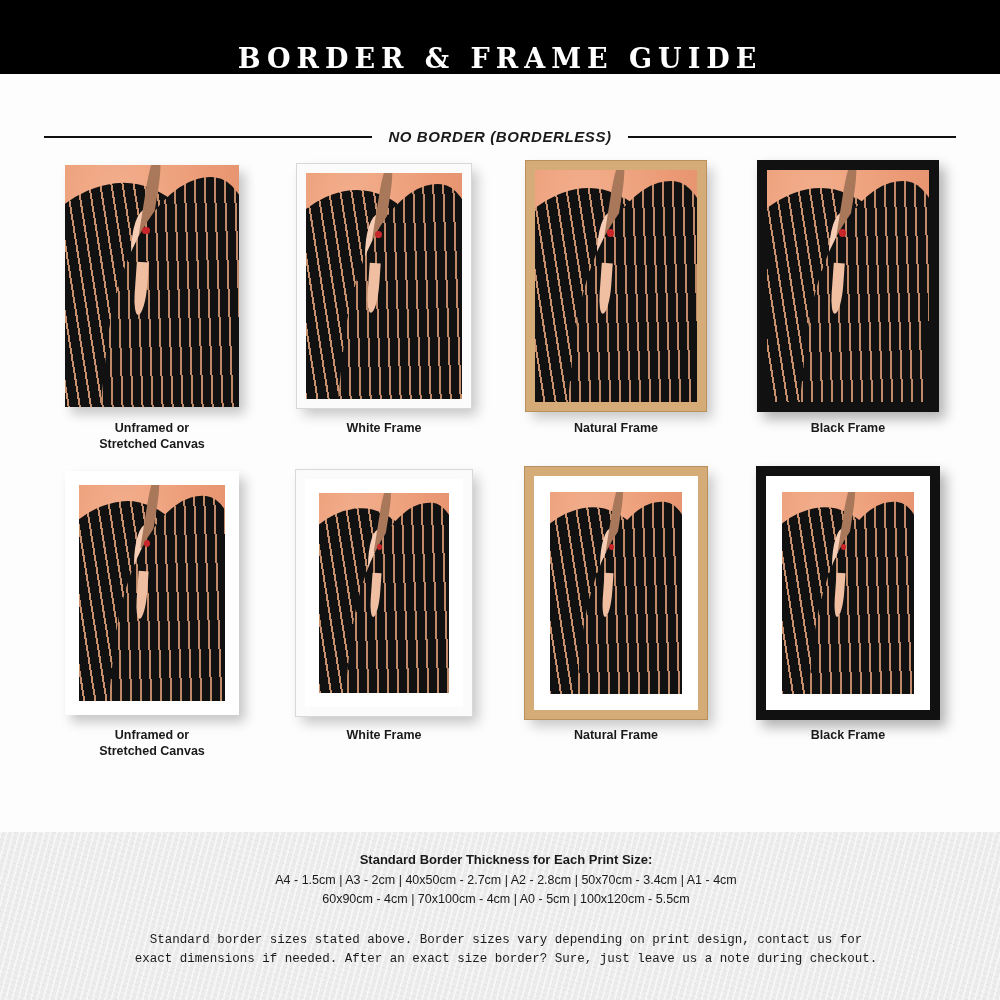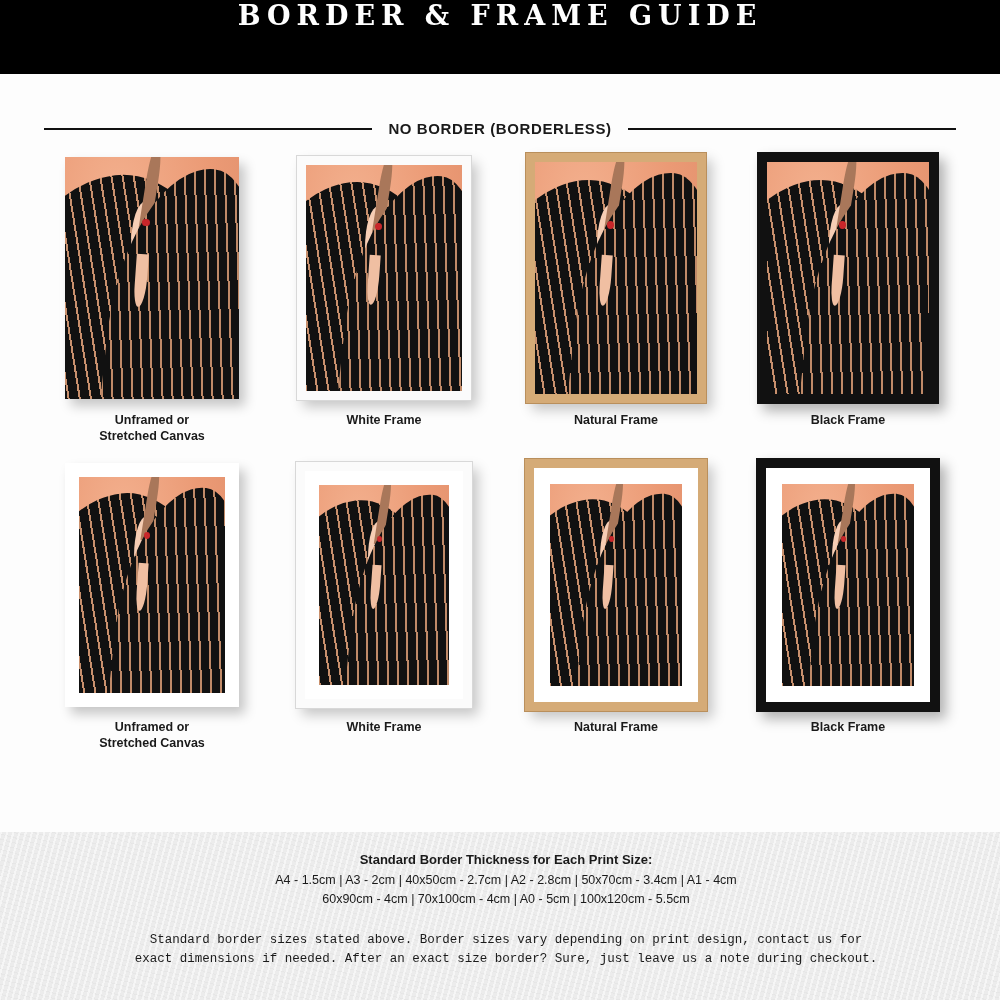--- a/index.html
+++ b/index.html
@@ -19,38 +19,39 @@
     width: 1000px;
     height: 1000px;
     background: #fdfdfd;
   }
 
   
   .header {
     height: 74px;
     background: #000000;
     display: flex;
-    align-items: flex-start;
+    align-items: flex-end;
     justify-content: center;
   }
   .header-title {
     color: #ffffff;
     font-family: "DejaVu Serif", serif;
     font-size: 27px;
     letter-spacing: 6px;
     font-weight: 700;
     text-transform: uppercase;
   }
 
   
   .section-head {
     display: flex;
     align-items: center;
-    margin: 0 44px;
+    margin: 8px 44px;
     padding-top: 46px;
+    font-style: italic;
   }
   .section-head .rule {
     flex: 1 1 auto;
     height: 2px;
     background: #111111;
   }
   .section-head .label {
     font-size: 15px;
     font-weight: 700;
     letter-spacing: 0.6px;

